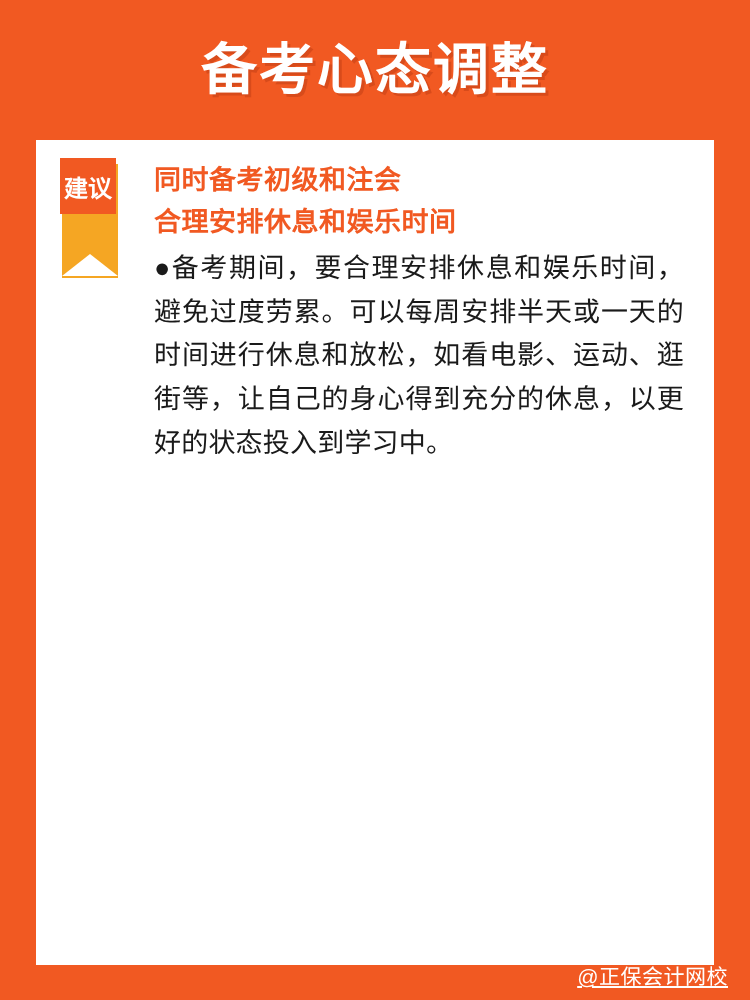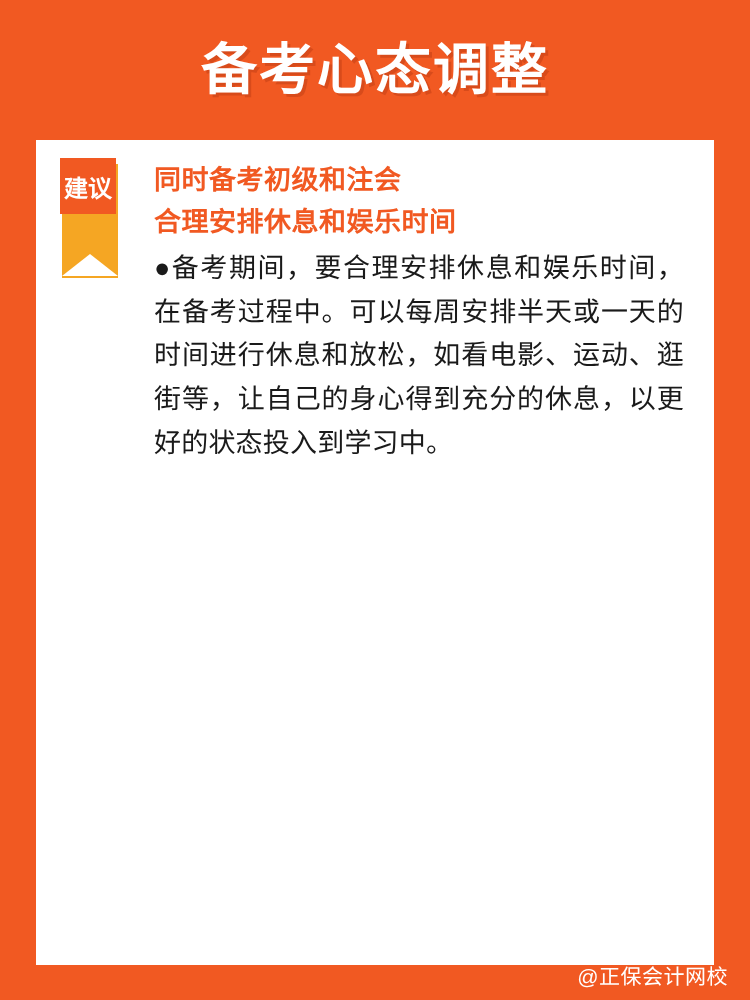--- a/index.html
+++ b/index.html
@@ -114,20 +114,21 @@
   }
 
   
   .watermark {
     position: absolute;
     right: 22px;
     bottom: 10px;
     color: #ffffff;
     font-size: 21px;
     letter-spacing: 0.5px;
+    text-decoration: underline;
   }
 </style>
 </head>
 <body>
 
 <div class="header">
   <div class="header-title">备考心态调整</div>
 </div>
 
 <div class="card">
@@ -139,19 +140,19 @@
   </div>
 
   <div class="content">
 
     <div class="section">
       <div class="section-title">同时备考初级和注会</div>
     </div>
 
     <div class="section">
       <div class="section-title">合理安排休息和娱乐时间</div>
-      <div class="section-body">●备考期间，要合理安排休息和娱乐时间，在备考过程中。可以每周安排半天或一天的时间进行休息和放松，如看电影、运动、逛街等，让自己的身心得到充分的休息，以更好的状态投入到学习中。</div>
+      <div class="section-body">●备考期间，要合理安排休息和娱乐时间，避免过度劳累。可以每周安排半天或一天的时间进行休息和放松，如看电影、运动、逛街等，让自己的身心得到充分的休息，以更好的状态投入到学习中。</div>
     </div>
 
   </div>
 </div>
 
 <div class="watermark">@正保会计网校</div>
 
 </body></html>

